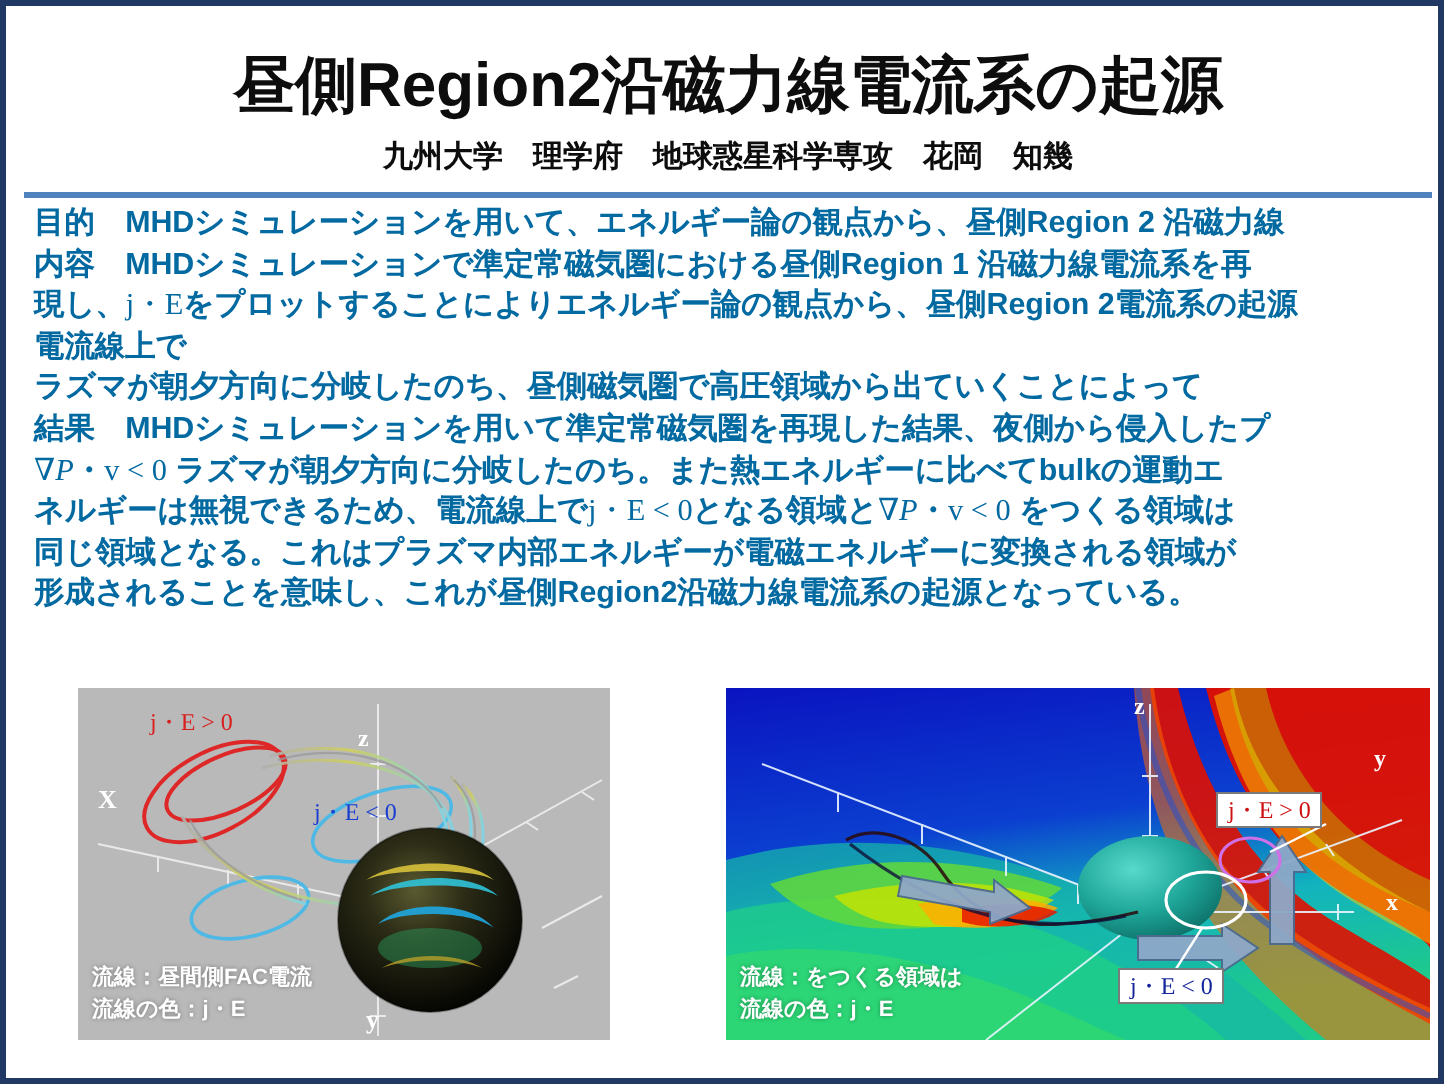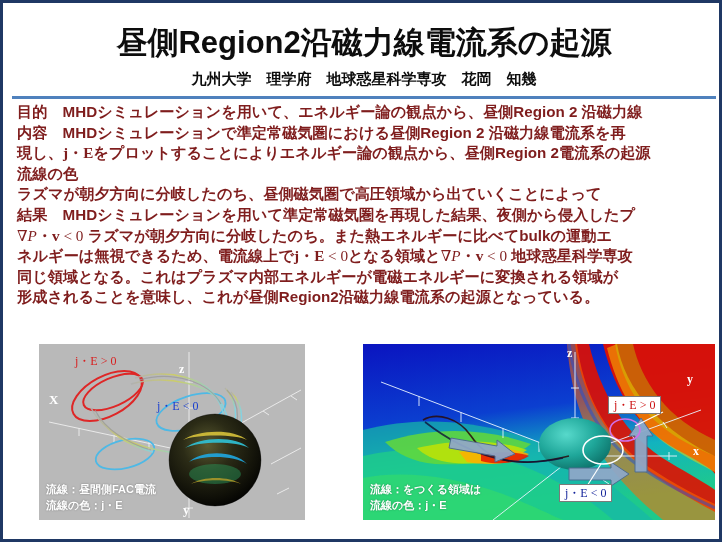--- a/index.html
+++ b/index.html
@@ -13,23 +13,23 @@
          font-size:31px;font-weight:700;color:#0d0d0d;letter-spacing:0px;
          line-height:36px;white-space:nowrap;}
   #subtitle{position:absolute;left:0;top:66px;width:722px;text-align:center;
             font-size:15px;font-weight:700;color:#0d0d0d;line-height:20px;
             white-space:nowrap;}
   #rule{position:absolute;left:9px;top:93px;width:704px;height:3px;
         background:#4f81bd;}
 
   
   #body{position:absolute;left:14px;top:99px;width:696px;
-        font-size:15.2px;line-height:20.6px;color:#7f1d1d;font-weight:600;}
+        font-size:15.2px;line-height:20.6px;color:#0369a1;font-weight:600;}
   #body p{margin:0;padding:0;white-space:nowrap;}
-  .vec{font-family:"Liberation Serif","DejaVu Serif",serif;font-weight:700;
+  .vec{font-family:"Liberation Serif","DejaVu Serif",serif;font-weight:400;
        font-style:normal;}
   .ital{font-family:"Liberation Serif","DejaVu Serif",serif;font-style:italic;
         font-weight:400;}
   .mathnum{font-family:"Liberation Serif","DejaVu Serif",serif;font-weight:400;}
 
   
   .figure{position:absolute;overflow:hidden;}
   #fig-left{left:36px;top:341px;width:266px;height:176px;
             background:#b9b9b9;}
   #fig-right{left:360px;top:341px;width:352px;height:176px;
@@ -53,27 +53,27 @@
 <body>
 
 <div id="slide" style="border-color: rgb(31, 56, 100);">
 
   <div id="title">昼側Region2沿磁力線電流系の起源</div>
   <div id="subtitle">九州大学　理学府　地球惑星科学専攻　花岡　知幾</div>
   <div id="rule" style="background: rgb(79, 129, 189);"></div>
 
   <div id="body">
       <p><span>目的　MHDシミュレーションを用いて、エネルギー論の観点から、昼側Region 2 沿磁力線</span></p>
-      <p><span>内容　MHDシミュレーションで準定常磁気圏における昼側Region 2 沿磁力線電流系を再</span></p>
+      <p><span>内容　MHDシミュレーションで準定常磁気圏における昼側Region 1 沿磁力線電流系を再</span></p>
       <p><span>現し、</span><span class="vec">j・E</span><span>をプロットすることによりエネルギー論の観点から、昼側Region 2電流系の起源</span></p>
-      <p><span>流線の色</span></p>
+      <p><span>電流線上で</span></p>
       <p><span>ラズマが朝夕方向に分岐したのち、昼側磁気圏で高圧領域から出ていくことによって</span></p>
       <p><span>結果　MHDシミュレーションを用いて準定常磁気圏を再現した結果、夜側から侵入したプ</span></p>
       <p><span class="ital">∇P</span><span>・</span><span class="vec">v</span><span class="mathnum"> &lt; 0</span><span> ラズマが朝夕方向に分岐したのち。また熱エネルギーに比べてbulkの運動エ</span></p>
-      <p><span>ネルギーは無視できるため、電流線上で</span><span class="vec">j・E</span><span class="mathnum"> &lt; 0</span><span>となる領域と</span><span class="ital">∇P</span><span>・</span><span class="vec">v</span><span class="mathnum"> &lt; 0</span><span> 地球惑星科学専攻</span></p>
+      <p><span>ネルギーは無視できるため、電流線上で</span><span class="vec">j・E</span><span class="mathnum"> &lt; 0</span><span>となる領域と</span><span class="ital">∇P</span><span>・</span><span class="vec">v</span><span class="mathnum"> &lt; 0</span><span> をつくる領域は</span></p>
       <p><span>同じ領域となる。これはプラズマ内部エネルギーが電磁エネルギーに変換される領域が</span></p>
       <p><span>形成されることを意味し、これが昼側Region2沿磁力線電流系の起源となっている。</span></p>
     </div>
 
   <div class="figure" id="fig-left" style="background: rgb(185, 185, 185);">
     <svg width="266" height="176" viewBox="0 0 266 176" style="position:absolute;left:0;top:0;z-index:5">
       <defs>
         <radialGradient id="sphL" cx="42%" cy="34%" r="72%">
           <stop offset="0%" stop-color="#5a5a30"></stop>
           <stop offset="38%" stop-color="#2b2b16"></stop>

